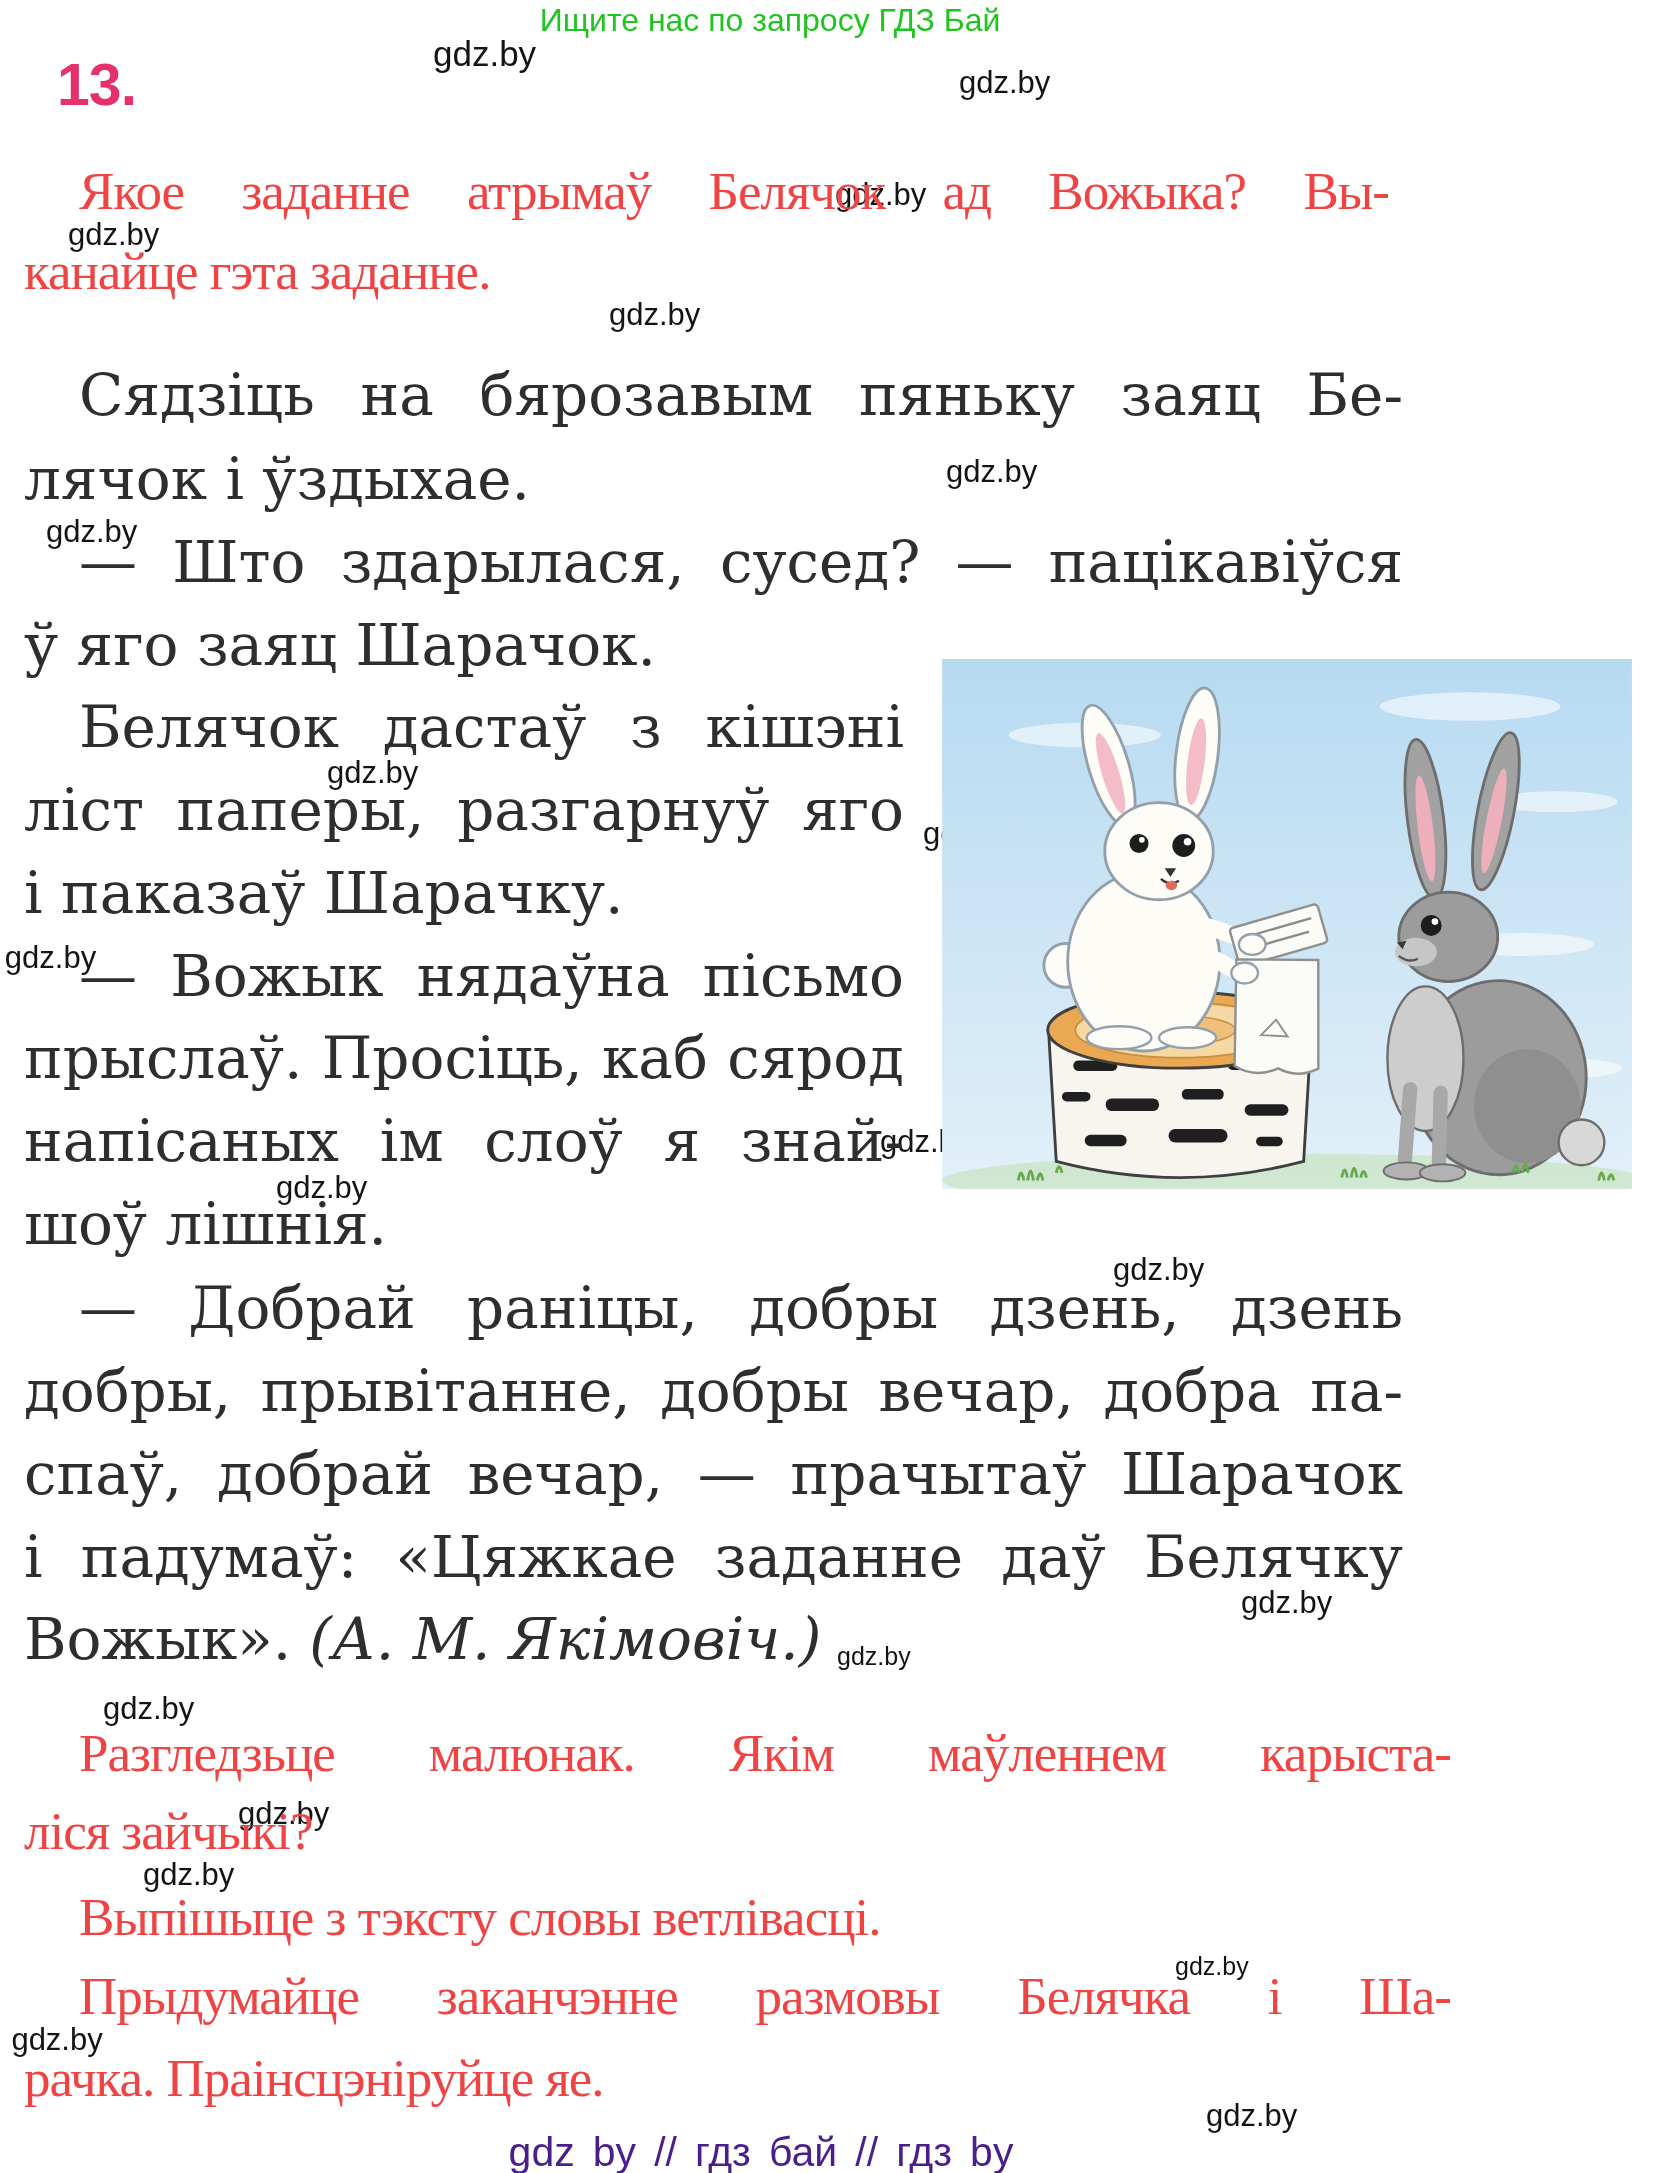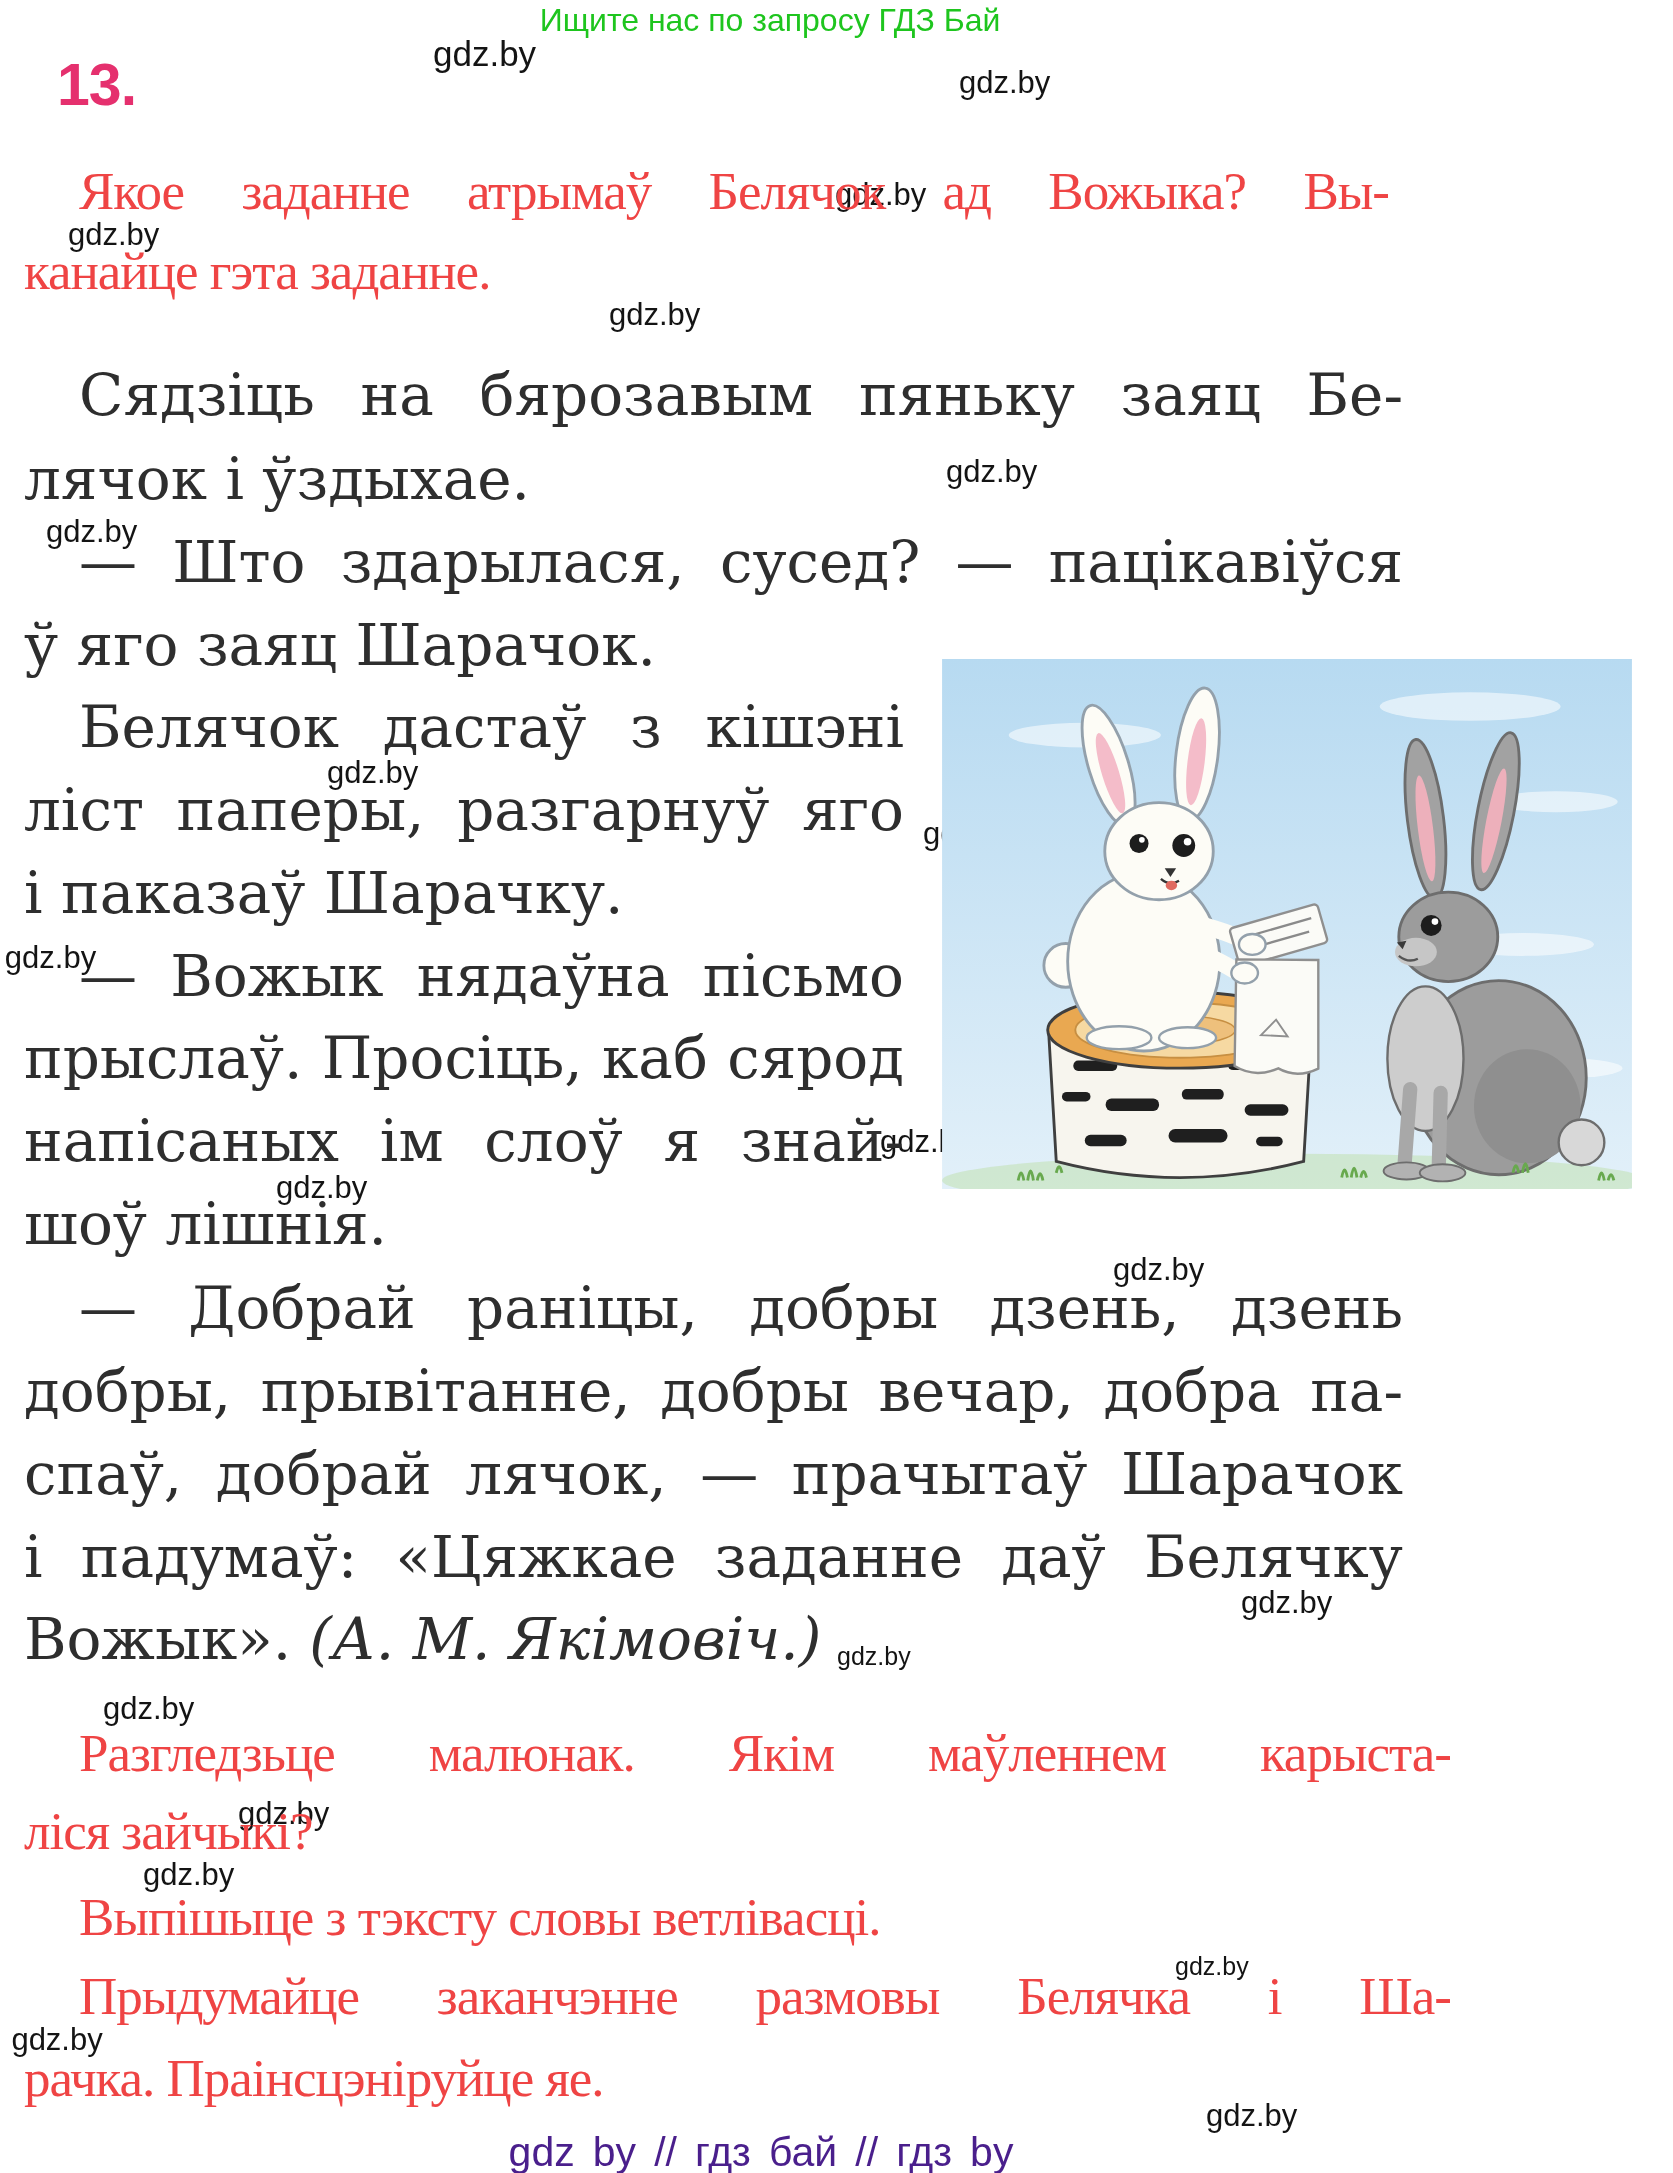--- a/index.html
+++ b/index.html
@@ -90,21 +90,21 @@
 <div class="serif-line just ind w-col" style="left:24px;top:693px">Белячок дастаў з кішэні</div>
 <div class="serif-line just w-col" style="left:24px;top:776px">ліст паперы, разгарнуў яго</div>
 <div class="serif-line" style="left:24px;top:859px">і паказаў Шарачку.</div>
 <div class="serif-line just ind w-col" style="left:24px;top:942px">— Вожык нядаўна пісьмо</div>
 <div class="serif-line just w-col" style="left:24px;top:1024px">прыслаў. Просіць, каб сярод</div>
 <div class="serif-line just w-col" style="left:24px;top:1107px">напісаных ім слоў я знай-</div>
 <div class="serif-line" style="left:24px;top:1190px">шоў лішнія.</div>
 
 <div class="serif-line just ind w-full" style="left:24px;top:1274px">— Добрай раніцы, добры дзень, дзень</div>
 <div class="serif-line just w-full" style="left:24px;top:1357px">добры, прывітанне, добры вечар, добра па-</div>
-<div class="serif-line just w-full" style="left:24px;top:1440px">спаў, добрай лячок, — прачытаў Шарачок</div>
+<div class="serif-line just w-full" style="left:24px;top:1440px">спаў, добрай вечар, — прачытаў Шарачок</div>
 <div class="serif-line just w-full" style="left:24px;top:1523px">і падумаў: «Цяжкае заданне даў Белячку</div>
 <div class="serif-line" style="left:24px;top:1605px">
   <span>Вожык».</span><span class="author">(А. М. Якімовіч.)</span>
 </div>
 
 <div class="sans-line just ind w-task" style="left:24px;top:1722px">Разгледзьце малюнак. Якім маўленнем карыста-</div>
 <div class="sans-line" style="left:24px;top:1800px">ліся зайчыкі?</div>
 <div class="sans-line ind" style="left:24px;top:1886px">Выпішыце з тэксту словы ветлівасці.</div>
 <div class="sans-line just ind w-task" style="left:24px;top:1965px">Прыдумайце заканчэнне размовы Белячка і Ша-</div>
 <div class="sans-line" style="left:24px;top:2047px">рачка. Праінсцэніруйце яе.</div>

